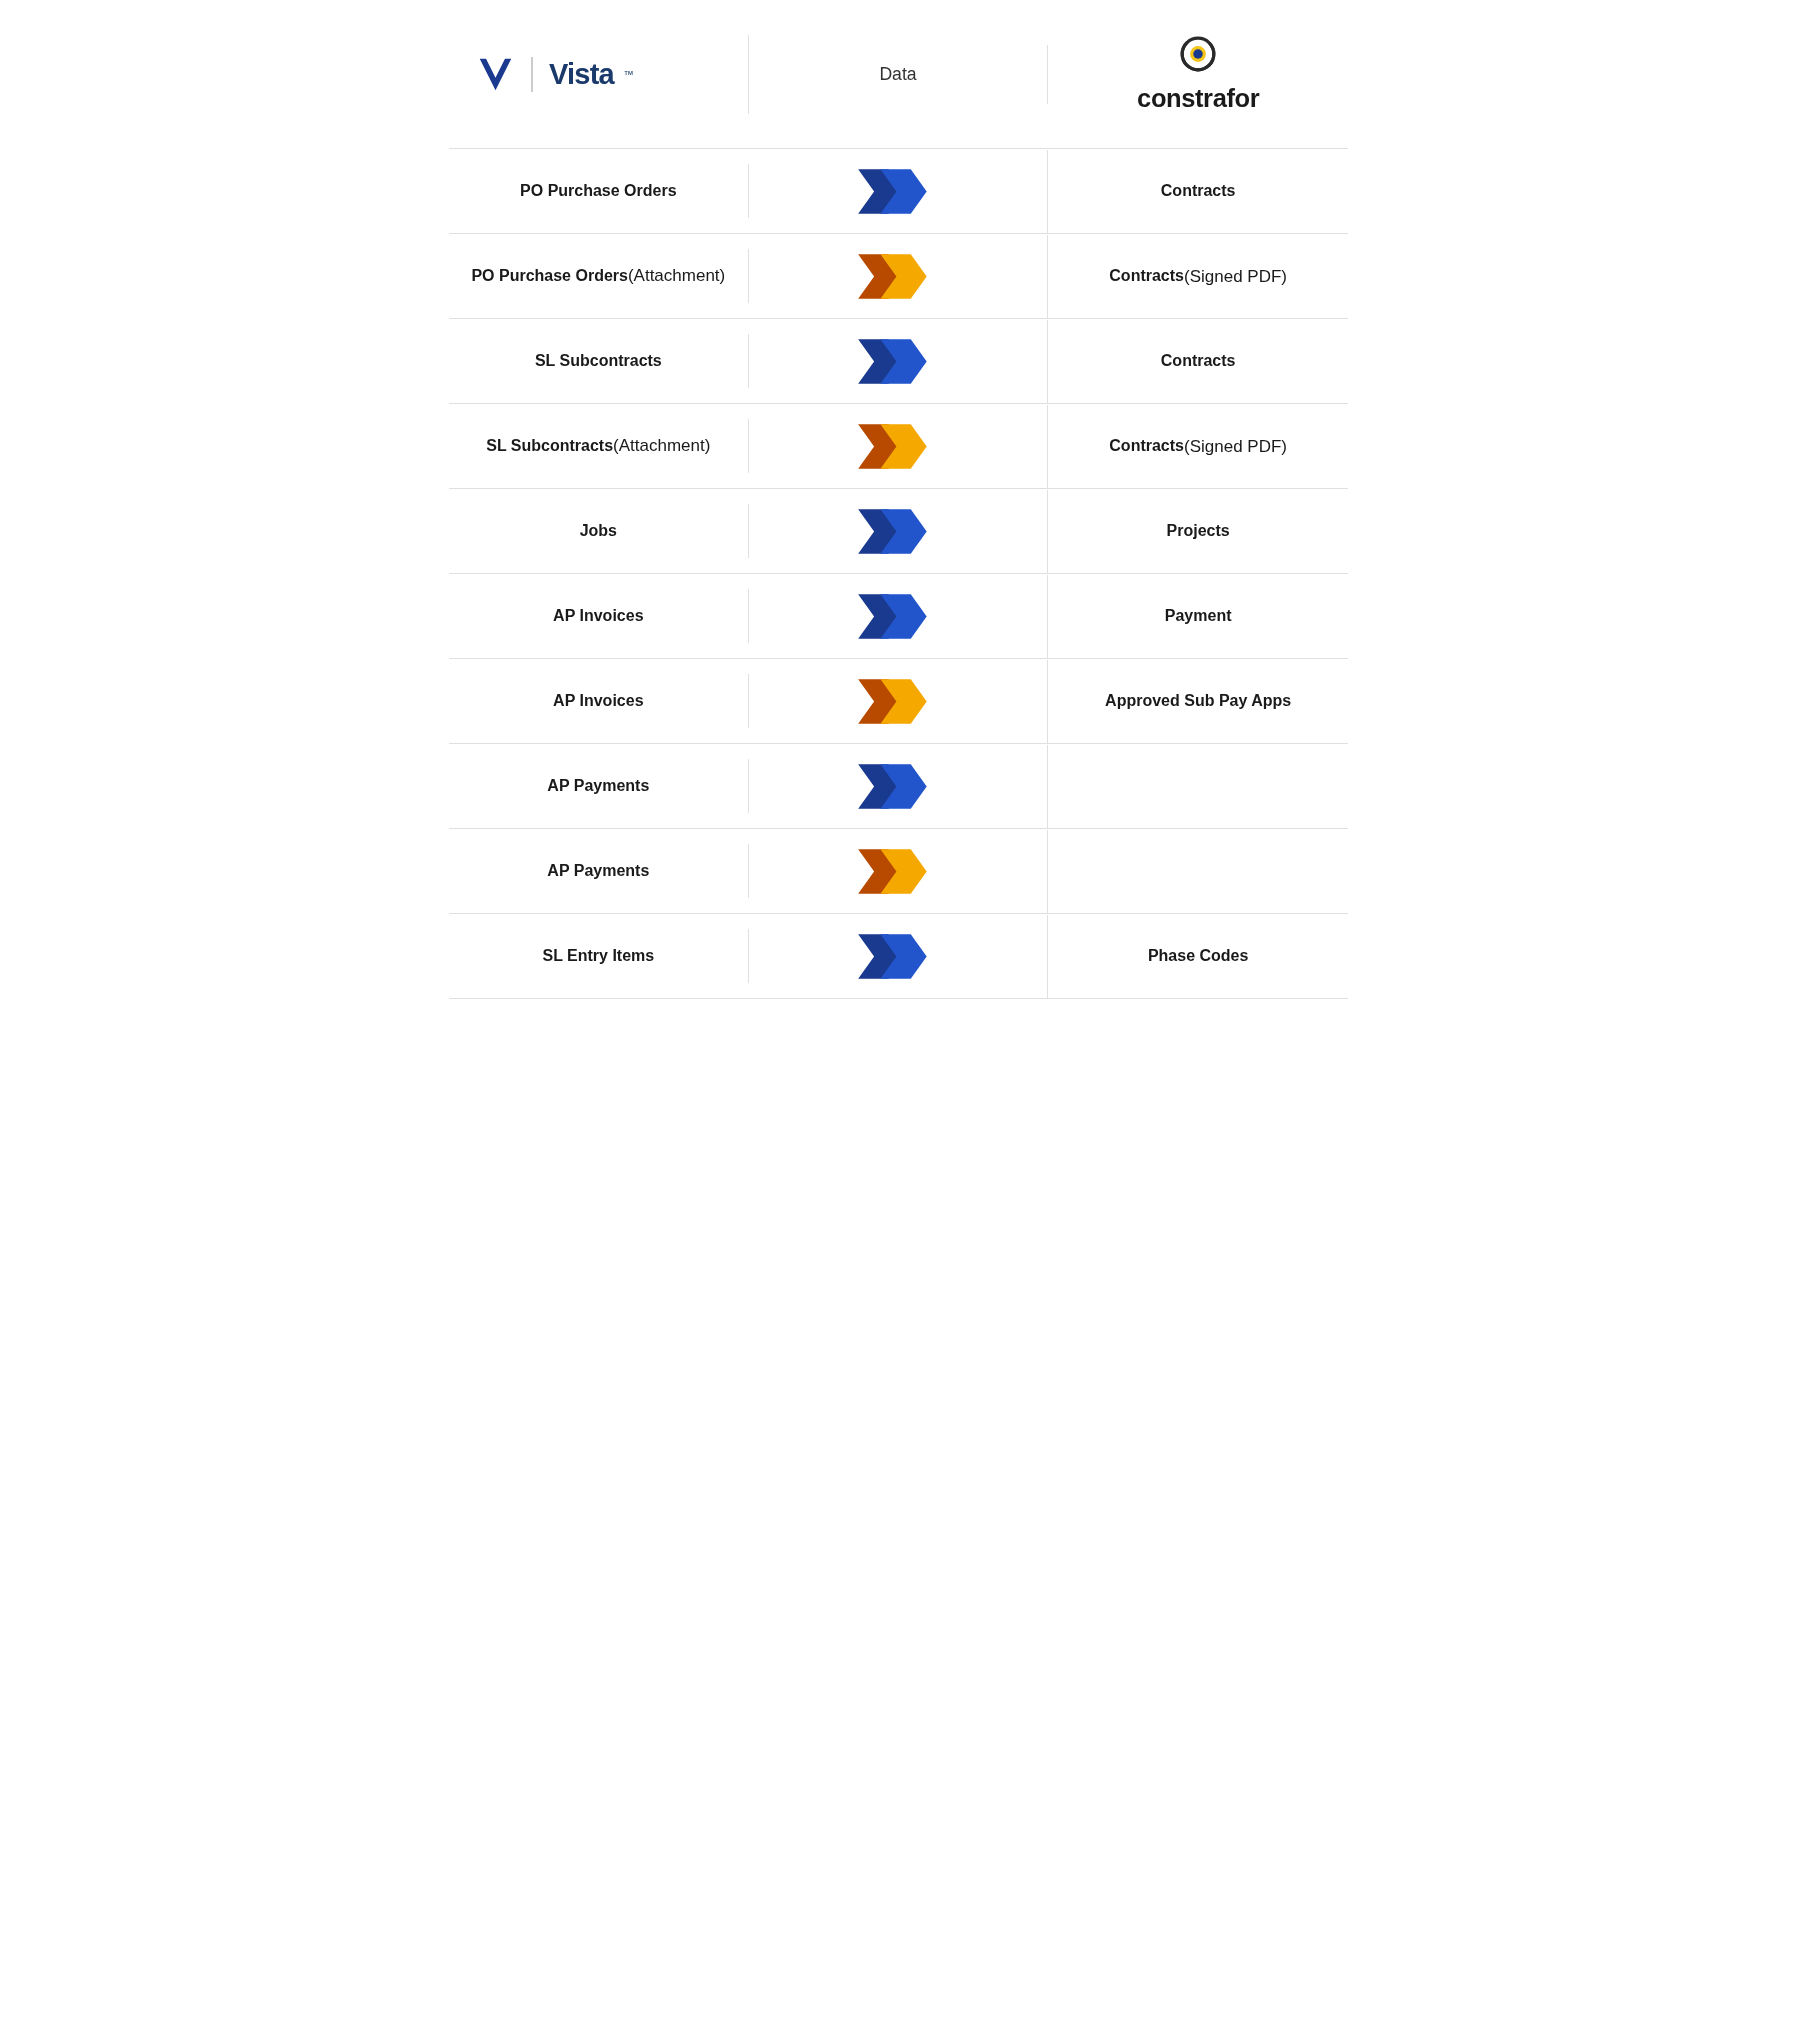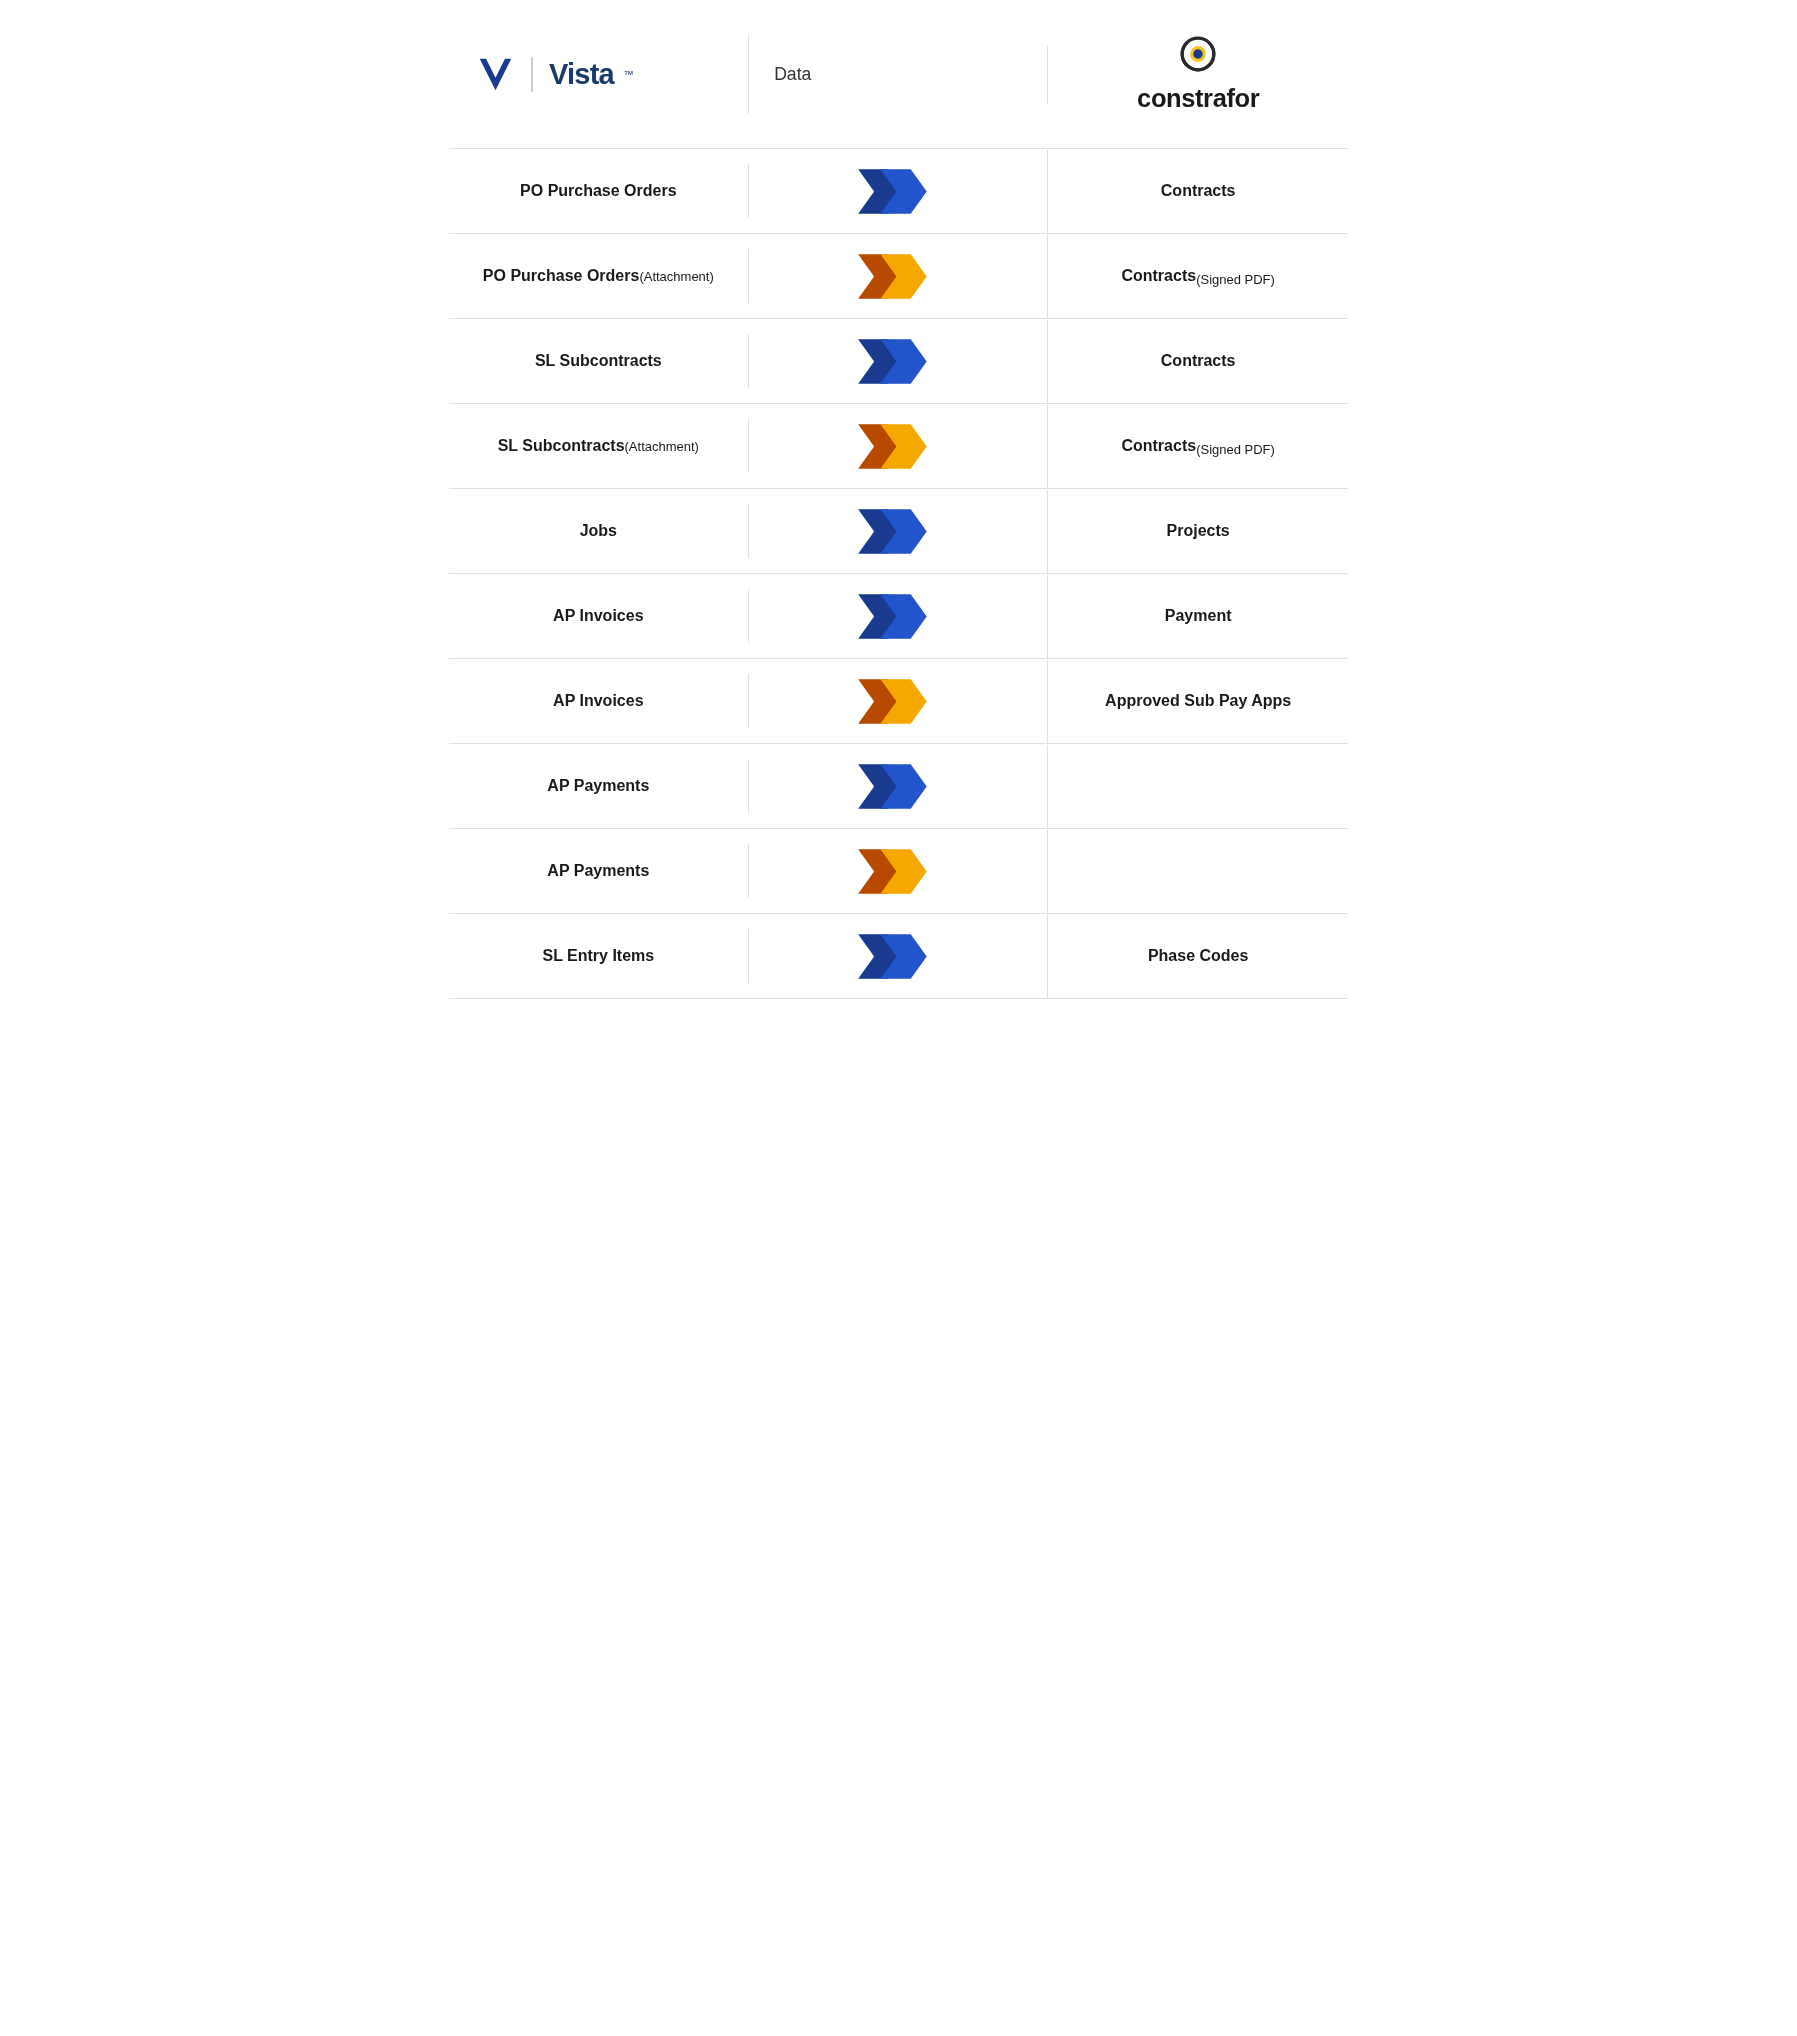--- a/index.html
+++ b/index.html
@@ -28,20 +28,21 @@
       align-items: center;
       padding: 19px 25.5px;
       gap: 9.6px;
       border-right: 0.8px solid #e0e0e0;
       text-align: right;
     }
 
     .header-data {
       display: flex;
       align-items: center;
+      justify-content: center;
       padding: 19px 25.5px;
       font-size: 17.6px;
       color: #333;
       border-right: 0.8px solid #e0e0e0;
     }
 
     .header-logo-constrafor {
       display: flex;
       align-items: center;
       justify-content: center;
@@ -121,21 +122,21 @@
     }
 
     .row-label {
       font-size: 16px;
       font-weight: 700;
       color: #1a1a1a;
       line-height: 1.4;
     }
 
     .row-label-sub {
-      font-size: 13px;
+      font-size: 17px;
       font-weight: 400;
       color: #1a1a1a;
     }
 
     
     .chevron-svg {
       width: 80px;
       height: 51px;
     }
 

